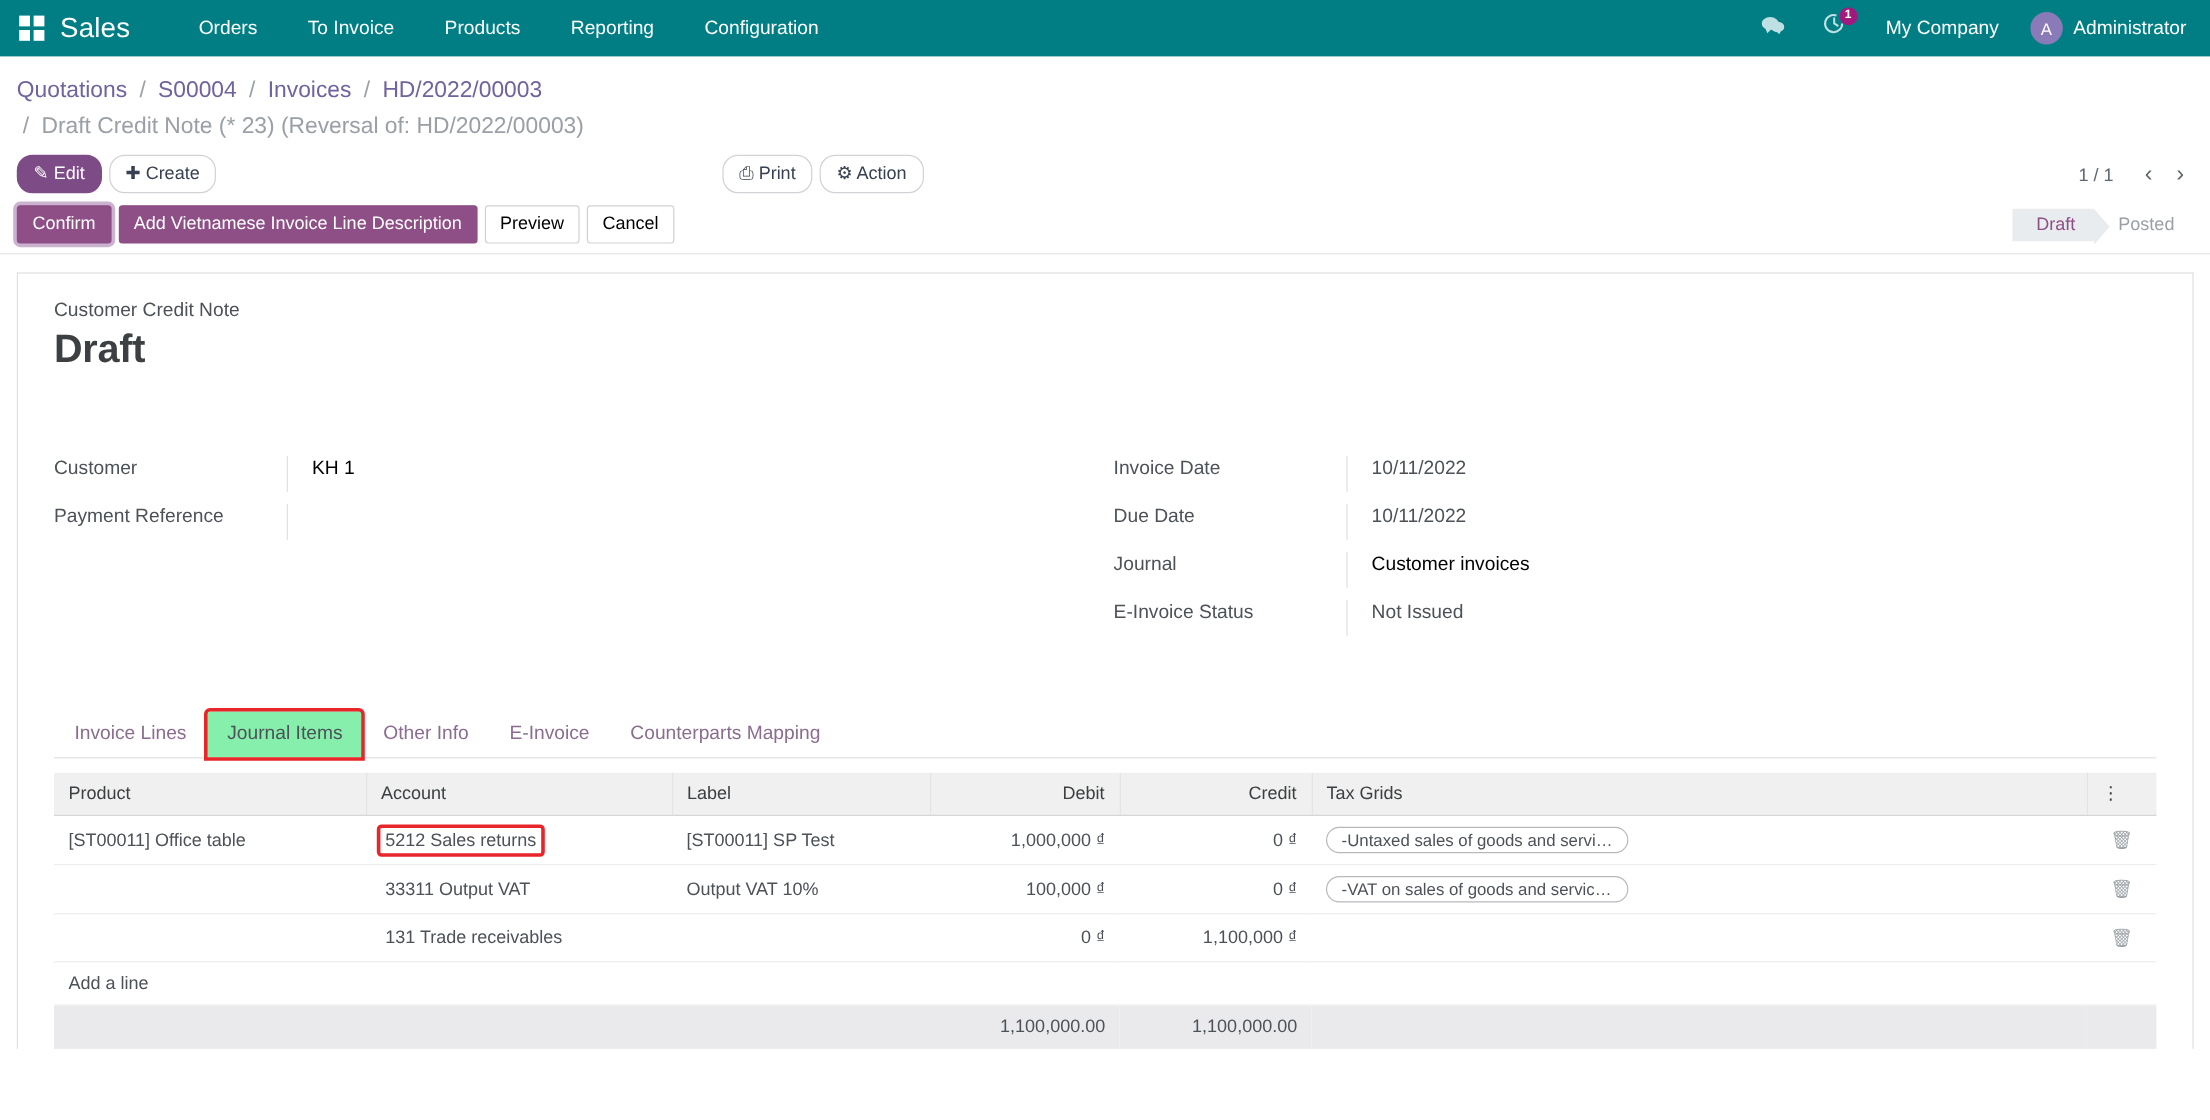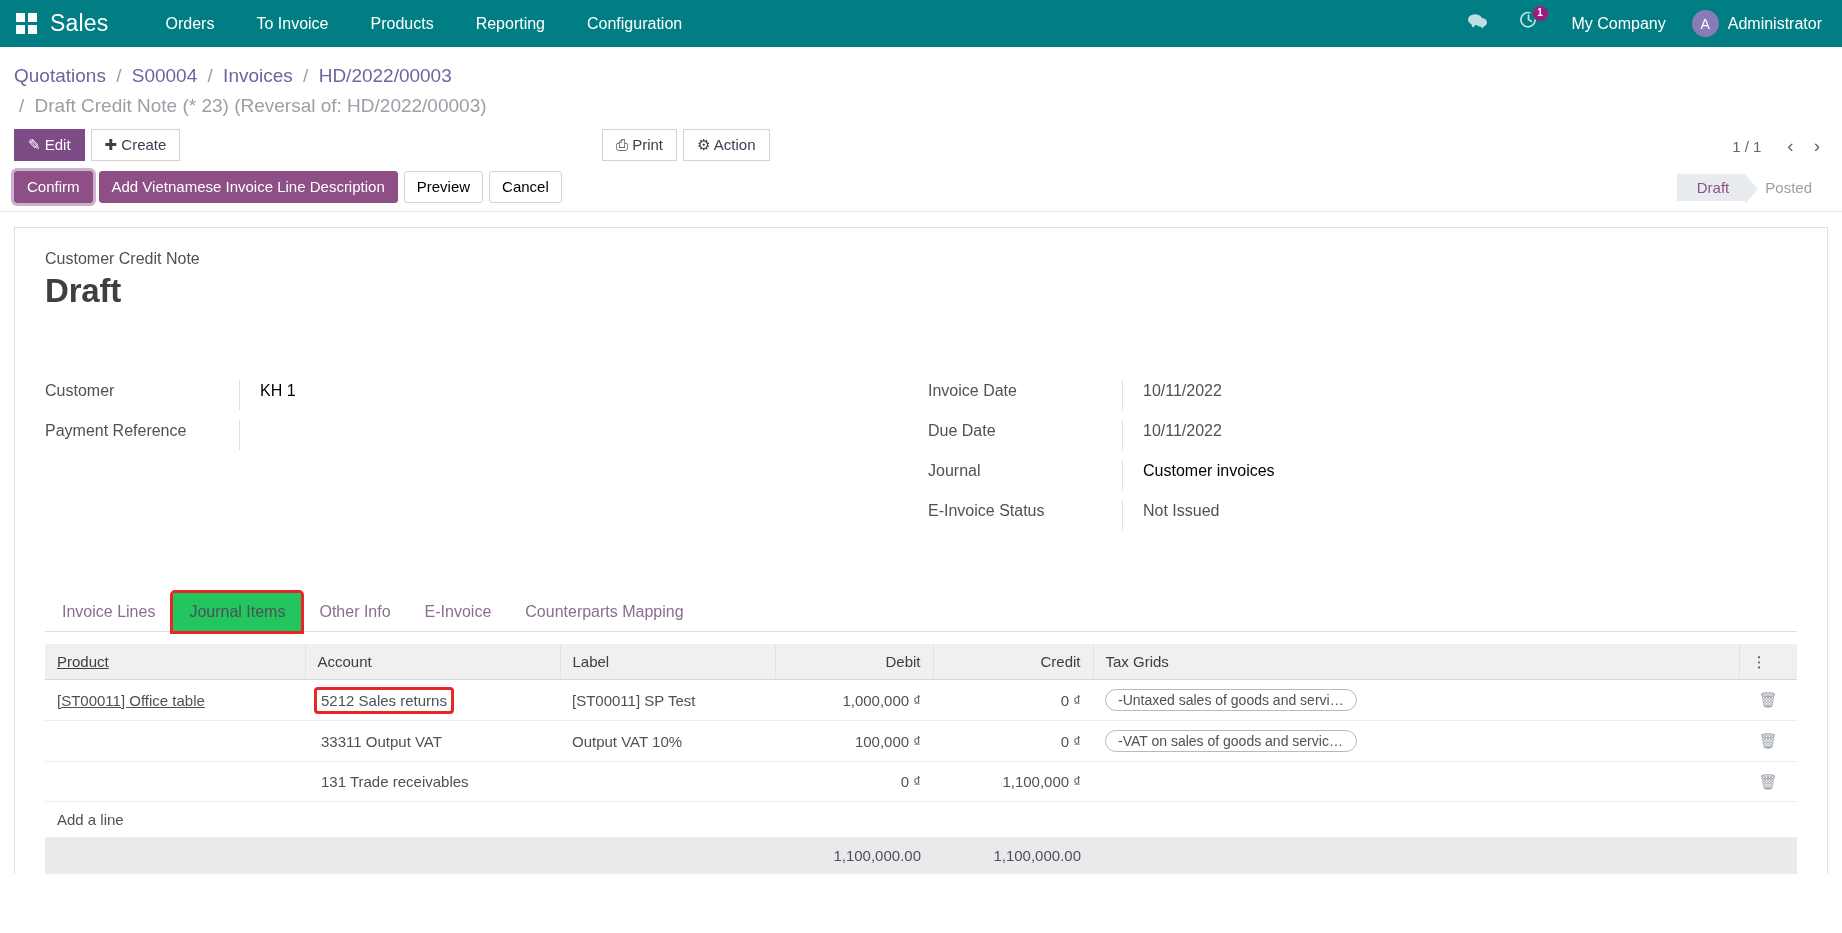--- a/index.html
+++ b/index.html
@@ -106,21 +106,21 @@
     padding: 8px 14px 10px 14px;
     position: relative;
   }
   .btn {
     font-family: "Liberation Sans", sans-serif;
     font-size: 15px;
     padding: 5px 13px;
     border: 1px solid #d2d2d6;
     background: #ffffff;
     color: #374151;
-    border-radius: 0;
+    border-radius: 13px;
     cursor: pointer;
     line-height: 20px;
     white-space: nowrap;
   }
   .btn-primary {
     background: #7d4b86;
     border-color: #7d4b86;
     color: #ffffff;
   }
   .btn-group-left { display: flex; gap: 6px; }
@@ -254,21 +254,21 @@
     font-size: 16px;
     color: #8a6d8f;
     padding: 10px 16px;
     cursor: pointer;
     border: 1px solid transparent;
     margin-bottom: -1px;
     background: transparent;
   }
   .tab.active {
     color: #4c5258;
-    background: #22c55e;
+    background: #86efac;
     border-color: #dfe0e2 #dfe0e2 #ffffff #dfe0e2;
     border-radius: 3px 3px 0 0;
   }
   .tab.annotated {
     outline: 3px solid #e8262a;
     outline-offset: -1px;
     position: relative;
     z-index: 3;
   }
 
@@ -293,21 +293,21 @@
   table.journal thead th.num { text-align: right; }
   table.journal thead th:last-child { border-right: none; }
   table.journal tbody td {
     padding: 9px 12px;
     border-bottom: 1px solid #ededef;
     color: #4c5258;
     vertical-align: middle;
     white-space: nowrap;
   }
   table.journal tbody td.num { text-align: right; }
-  .col-product { width: 260px; text-decoration: underline; }
+  .col-product { width: 260px; }
   .col-account { width: 255px; }
   .col-label   { width: 215px; }
   .col-debit   { width: 158px; }
   .col-credit  { width: 160px; }
   .col-trash   { width: 58px; text-align: center; }
   .acct-cell { display: inline-block; padding: 2px 4px; }
   .acct-cell.annotated {
     outline: 3px solid #e8262a;
     border-radius: 1px;
   }

